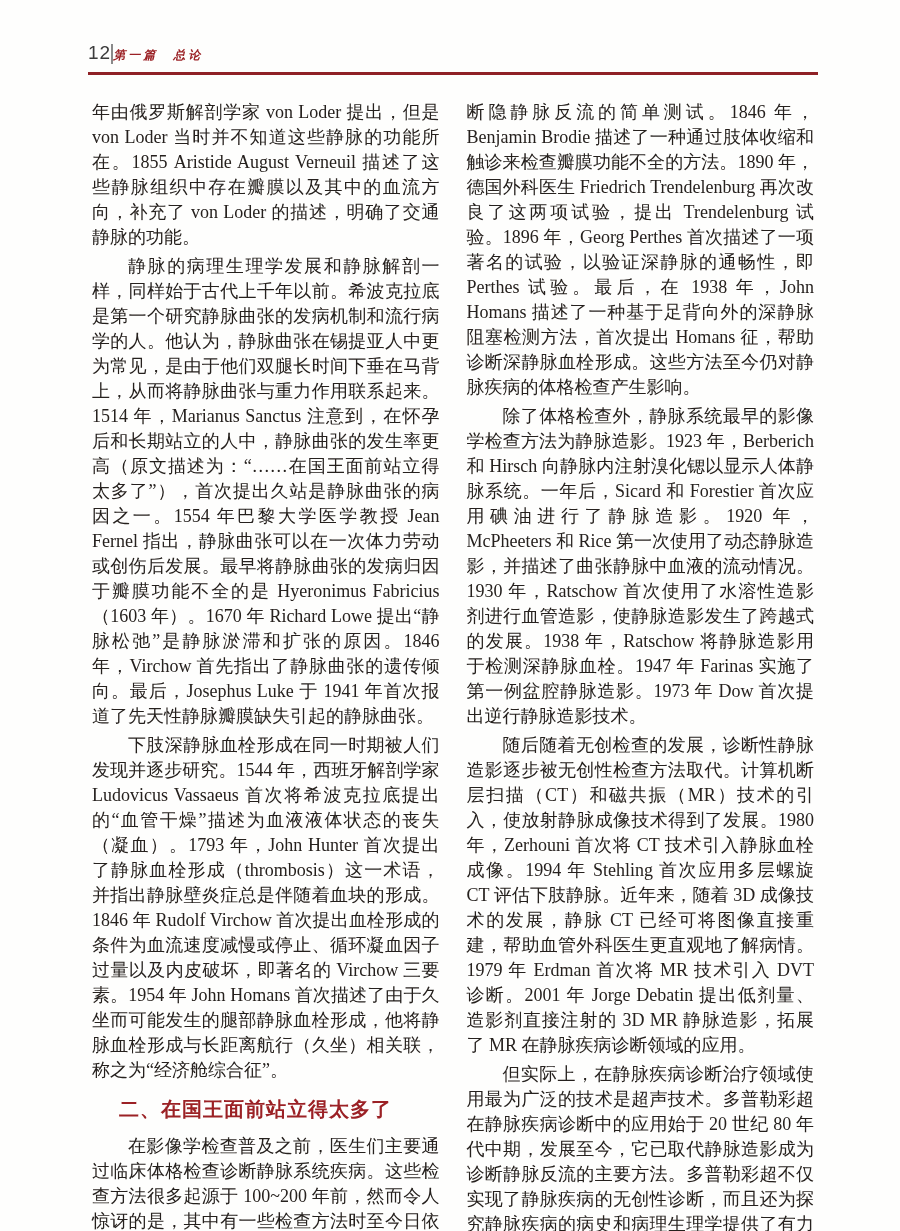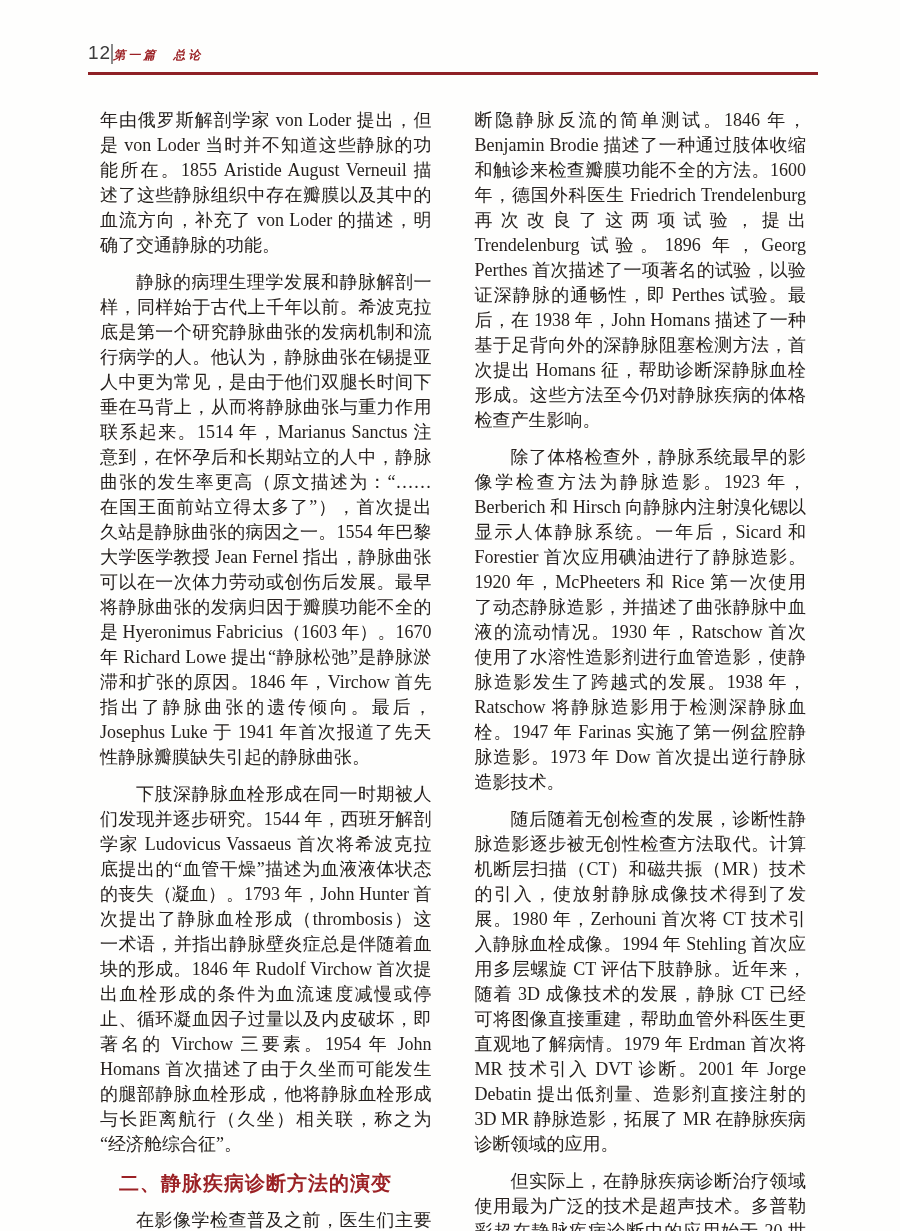--- a/index.html
+++ b/index.html
@@ -60,21 +60,21 @@
     gap: 19px;
   }
   .col {
     flex: 1 1 0;
     min-width: 0;
     font-size: 18px;
     line-height: 25px;
     text-align: justify;
     text-justify: inter-ideograph;
   }
-  .col p { margin: 12px; font-family: Liberation Serif, serif; }
+  .col p { margin: 4px; font-family: Liberation Serif, serif; }
   .col p.indent { text-indent: 2em; }
   .sec-heading {
     font-family: "Liberation Sans", "DejaVu Sans", sans-serif;
     font-weight: bold;
     font-size: 20px;
     line-height: 26px;
     color: var(--accent, #9b2125);
     margin: 13px 0 12px 0;
     text-indent: 1.55em;
     letter-spacing: 1px;
@@ -93,26 +93,26 @@
     </div>
     <div class="header-rule"></div>
   </div>
 
   <div class="columns">
 
     <div class="col">
       <p>年由俄罗斯解剖学家 von Loder 提出，但是 von Loder 当时并不知道这些静脉的功能所在。1855 Aristide August Verneuil 描述了这些静脉组织中存在瓣膜以及其中的血流方向，补充了 von Loder 的描述，明确了交通静脉的功能。</p>
       <p class="indent">静脉的病理生理学发展和静脉解剖一样，同样始于古代上千年以前。希波克拉底是第一个研究静脉曲张的发病机制和流行病学的人。他认为，静脉曲张在锡提亚人中更为常见，是由于他们双腿长时间下垂在马背上，从而将静脉曲张与重力作用联系起来。1514 年，Marianus Sanctus 注意到，在怀孕后和长期站立的人中，静脉曲张的发生率更高（原文描述为：“……在国王面前站立得太多了”），首次提出久站是静脉曲张的病因之一。1554 年巴黎大学医学教授 Jean Fernel 指出，静脉曲张可以在一次体力劳动或创伤后发展。最早将静脉曲张的发病归因于瓣膜功能不全的是 Hyeronimus Fabricius（1603 年）。1670 年 Richard Lowe 提出“静脉松弛”是静脉淤滞和扩张的原因。1846 年，Virchow 首先指出了静脉曲张的遗传倾向。最后，Josephus Luke 于 1941 年首次报道了先天性静脉瓣膜缺失引起的静脉曲张。</p>
       <p class="indent">下肢深静脉血栓形成在同一时期被人们发现并逐步研究。1544 年，西班牙解剖学家 Ludovicus Vassaeus 首次将希波克拉底提出的“血管干燥”描述为血液液体状态的丧失（凝血）。1793 年，John Hunter 首次提出了静脉血栓形成（thrombosis）这一术语，并指出静脉壁炎症总是伴随着血块的形成。1846 年 Rudolf Virchow 首次提出血栓形成的条件为血流速度减慢或停止、循环凝血因子过量以及内皮破坏，即著名的 Virchow 三要素。1954 年 John Homans 首次描述了由于久坐而可能发生的腿部静脉血栓形成，他将静脉血栓形成与长距离航行（久坐）相关联，称之为“经济舱综合征”。</p>
-      <h2 class="sec-heading">二、静脉疾病诊断方法的演变</h2>
+      <h2 class="sec-heading">二、在国王面前站立得太多了</h2>
       <p class="indent">在影像学检查普及之前，医生们主要通过临床体格检查诊断静脉系统疾病。这些检查方法很多起源于 100~200 年前，然而令人惊讶的是，其中有一些检查方法时至今日依然在沿用。1806 年，瑞士外科医生 Tommaso Rima 描述了一种诊</p>
     </div>
 
     <div class="col">
-      <p>断隐静脉反流的简单测试。1846 年，Benjamin Brodie 描述了一种通过肢体收缩和触诊来检查瓣膜功能不全的方法。1600 年，德国外科医生 Friedrich Trendelenburg 再次改良了这两项试验，提出 Trendelenburg 试验。1896 年，Georg Perthes 首次描述了一项著名的试验，以验证深静脉的通畅性，即 Perthes 试验。最后，在 1938 年，John Homans 描述了一种基于足背向外的深静脉阻塞检测方法，首次提出 Homans 征，帮助诊断深静脉血栓形成。这些方法至今仍对静脉疾病的体格检查产生影响。</p>
+      <p>断隐静脉反流的简单测试。1846 年，Benjamin Brodie 描述了一种通过肢体收缩和触诊来检查瓣膜功能不全的方法。1890 年，德国外科医生 Friedrich Trendelenburg 再次改良了这两项试验，提出 Trendelenburg 试验。1896 年，Georg Perthes 首次描述了一项著名的试验，以验证深静脉的通畅性，即 Perthes 试验。最后，在 1938 年，John Homans 描述了一种基于足背向外的深静脉阻塞检测方法，首次提出 Homans 征，帮助诊断深静脉血栓形成。这些方法至今仍对静脉疾病的体格检查产生影响。</p>
       <p class="indent">除了体格检查外，静脉系统最早的影像学检查方法为静脉造影。1923 年，Berberich 和 Hirsch 向静脉内注射溴化锶以显示人体静脉系统。一年后，Sicard 和 Forestier 首次应用碘油进行了静脉造影。1920 年，McPheeters 和 Rice 第一次使用了动态静脉造影，并描述了曲张静脉中血液的流动情况。1930 年，Ratschow 首次使用了水溶性造影剂进行血管造影，使静脉造影发生了跨越式的发展。1938 年，Ratschow 将静脉造影用于检测深静脉血栓。1947 年 Farinas 实施了第一例盆腔静脉造影。1973 年 Dow 首次提出逆行静脉造影技术。</p>
       <p class="indent">随后随着无创检查的发展，诊断性静脉造影逐步被无创性检查方法取代。计算机断层扫描（CT）和磁共振（MR）技术的引入，使放射静脉成像技术得到了发展。1980 年，Zerhouni 首次将 CT 技术引入静脉血栓成像。1994 年 Stehling 首次应用多层螺旋 CT 评估下肢静脉。近年来，随着 3D 成像技术的发展，静脉 CT 已经可将图像直接重建，帮助血管外科医生更直观地了解病情。1979 年 Erdman 首次将 MR 技术引入 DVT 诊断。2001 年 Jorge Debatin 提出低剂量、造影剂直接注射的 3D MR 静脉造影，拓展了 MR 在静脉疾病诊断领域的应用。</p>
       <p class="indent">但实际上，在静脉疾病诊断治疗领域使用最为广泛的技术是超声技术。多普勒彩超在静脉疾病诊断中的应用始于 20 世纪 80 年代中期，发展至今，它已取代静脉造影成为诊断静脉反流的主要方法。多普勒彩超不仅实现了静脉疾病的无创性诊断，而且还为探究静脉疾病的病史和病理生理学提供了有力的工具。90 年代初彩色多普勒成像技术的出现，不仅进一步缩短了扫描时间，而</p>
     </div>
 
   </div>
 
 </div>
 
 </body></html>

